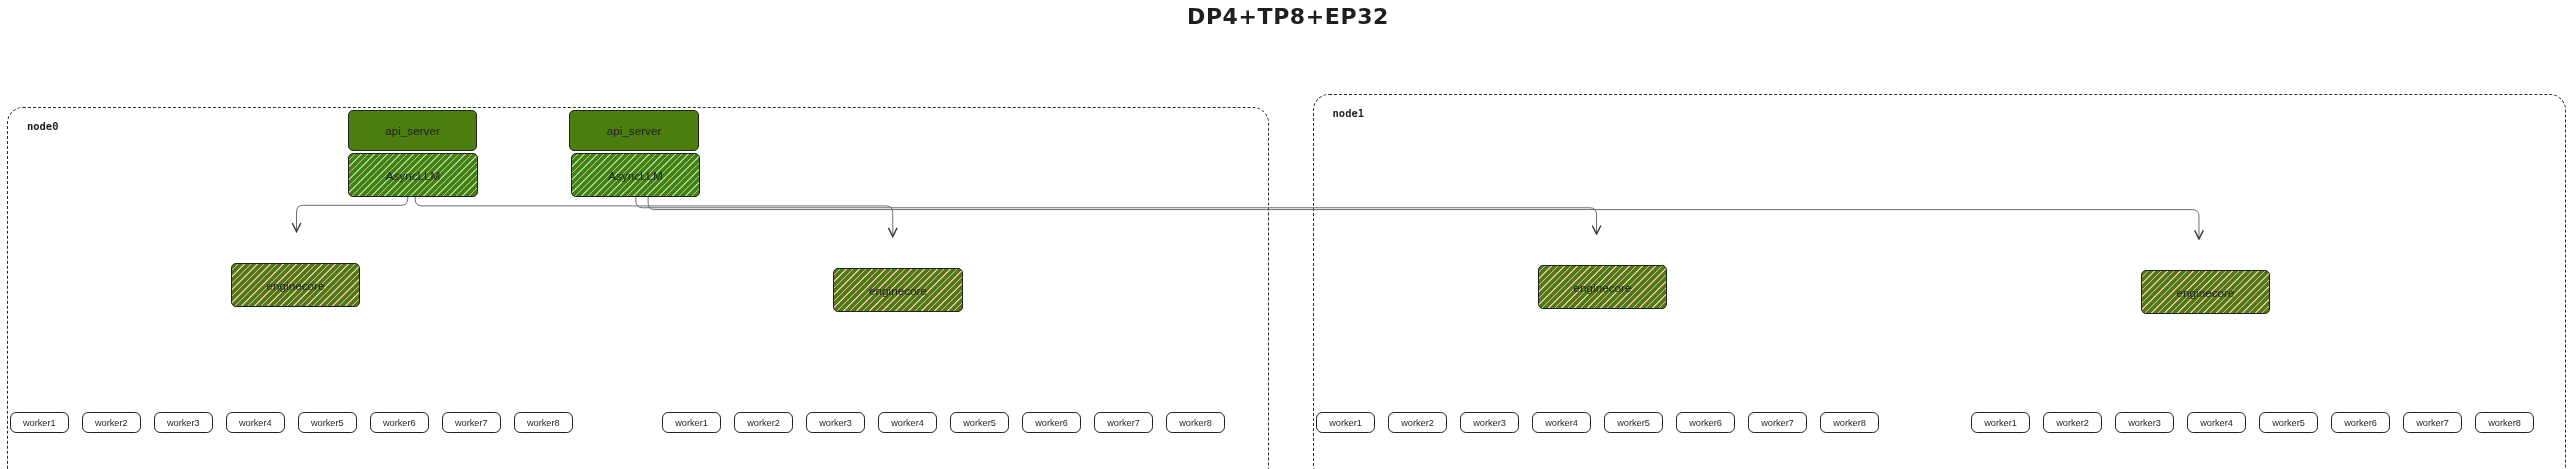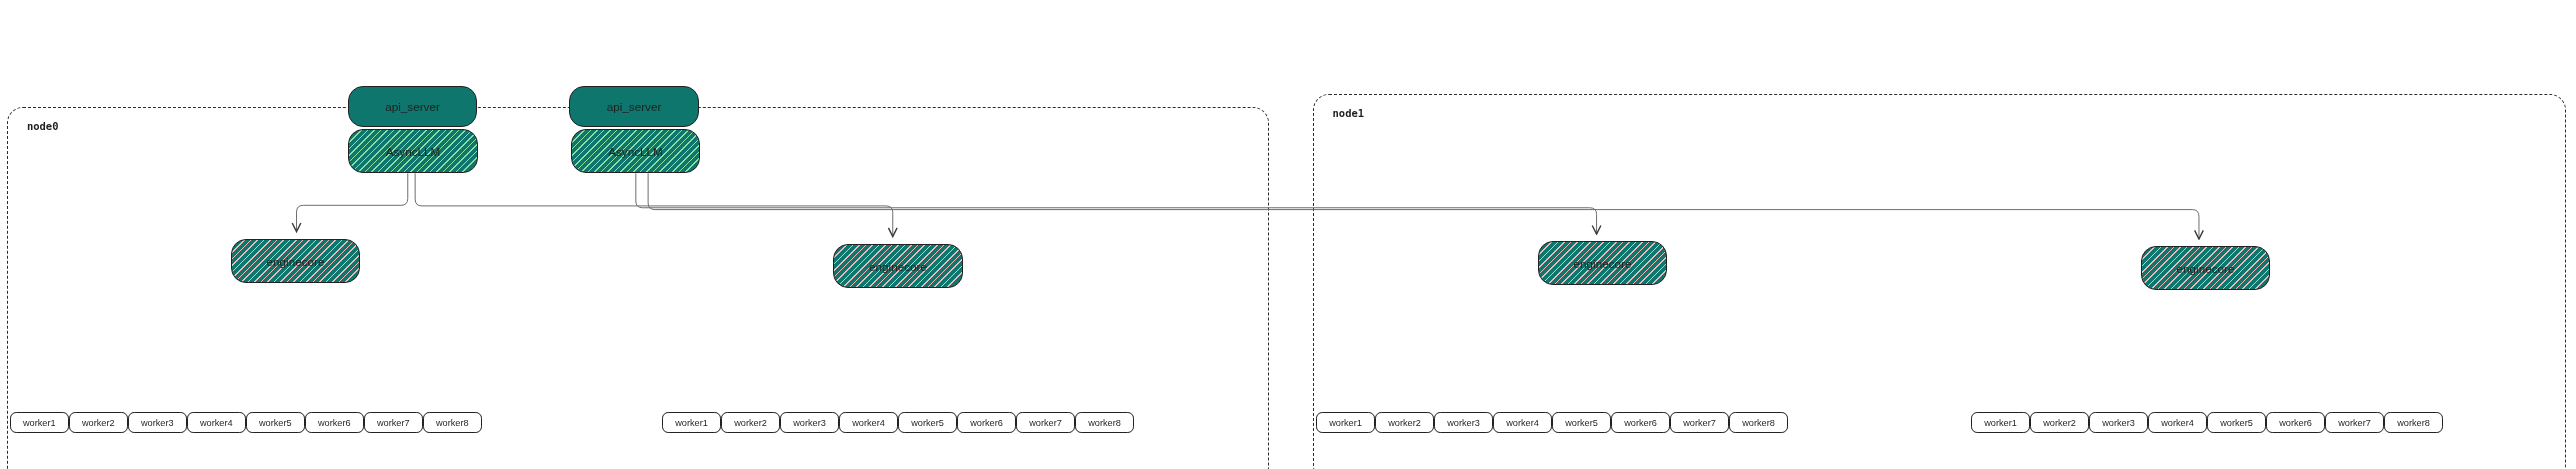--- a/index.html
+++ b/index.html
@@ -29,56 +29,57 @@
     position:absolute;left:18.5px;top:12.3px;
     font-family:"DejaVu Sans Mono", monospace;
     font-weight:bold;font-size:10.5px;
     color:var(--text,#1f1f1f);
   }
   .edges{position:absolute;left:0;top:0;z-index:1;}
   .box{
     position:absolute;z-index:2;
     box-sizing:border-box;
     border:1.5px solid var(--box-border,#222);
-    border-radius:15px;
-    background-color:#0f766e;
+    border-radius:5px;
+    background-color:#4d7c0f;
     display:flex;align-items:center;justify-content:center;
-    font-size:11.7px;color:var(--text,#1f1f1f);
+    font-size:11.7px;color:var(--text,#1f1f1f);margin-top:24px;
   }
   .hatch-green{
     background-image:repeating-linear-gradient(135deg,
       rgba(0,0,0,0) 0px, rgba(0,0,0,0) 3.7px,
       var(--green,#8ce0a0) 3.7px, var(--green,#8ce0a0) 4.6px);
     text-align:right;
   }
   .hatch-pink{
     background-image:repeating-linear-gradient(135deg,
       rgba(0,0,0,0) 0px, rgba(0,0,0,0) 3.7px,
       var(--pink,#f0b9b9) 3.7px, var(--pink,#f0b9b9) 4.6px);
   }
   .wrow{
     position:absolute;top:412px;height:21px;z-index:2;
-    display:flex;
+    display:flex;gap:13px;
   }
   .worker{
     box-sizing:border-box;
     width:59px;height:21px;
     border:1.2px solid var(--box-border,#222);
     border-radius:6.2px;
     background:#fff;
     display:flex;align-items:center;justify-content:center;
     font-size:9.2px;color:var(--text,#1f1f1f);
     flex:0 0 auto;
   }
 </style>
 </head>
 <body>
 
 <div class="canvas" style="--green: #8ce0a0; --pink: #f0b9b9; --box-border: #222222; --node-border: #2b2b2b; --text: #1f1f1f;">
 
+  <div class="title">DP4+TP8+EP32</div>
 
   <div class="node" style="left:7.4px;top:75px;width:1260px;height:385px">
     <div class="node-label">node0</div>
   </div>
   <div class="node" style="left:1313px;top:62px;width:1251px;height:385px">
     <div class="node-label">node1</div>
   </div>
 
   <svg class="edges" width="2576" height="469" viewBox="0 0 4188 763">
     <defs>

